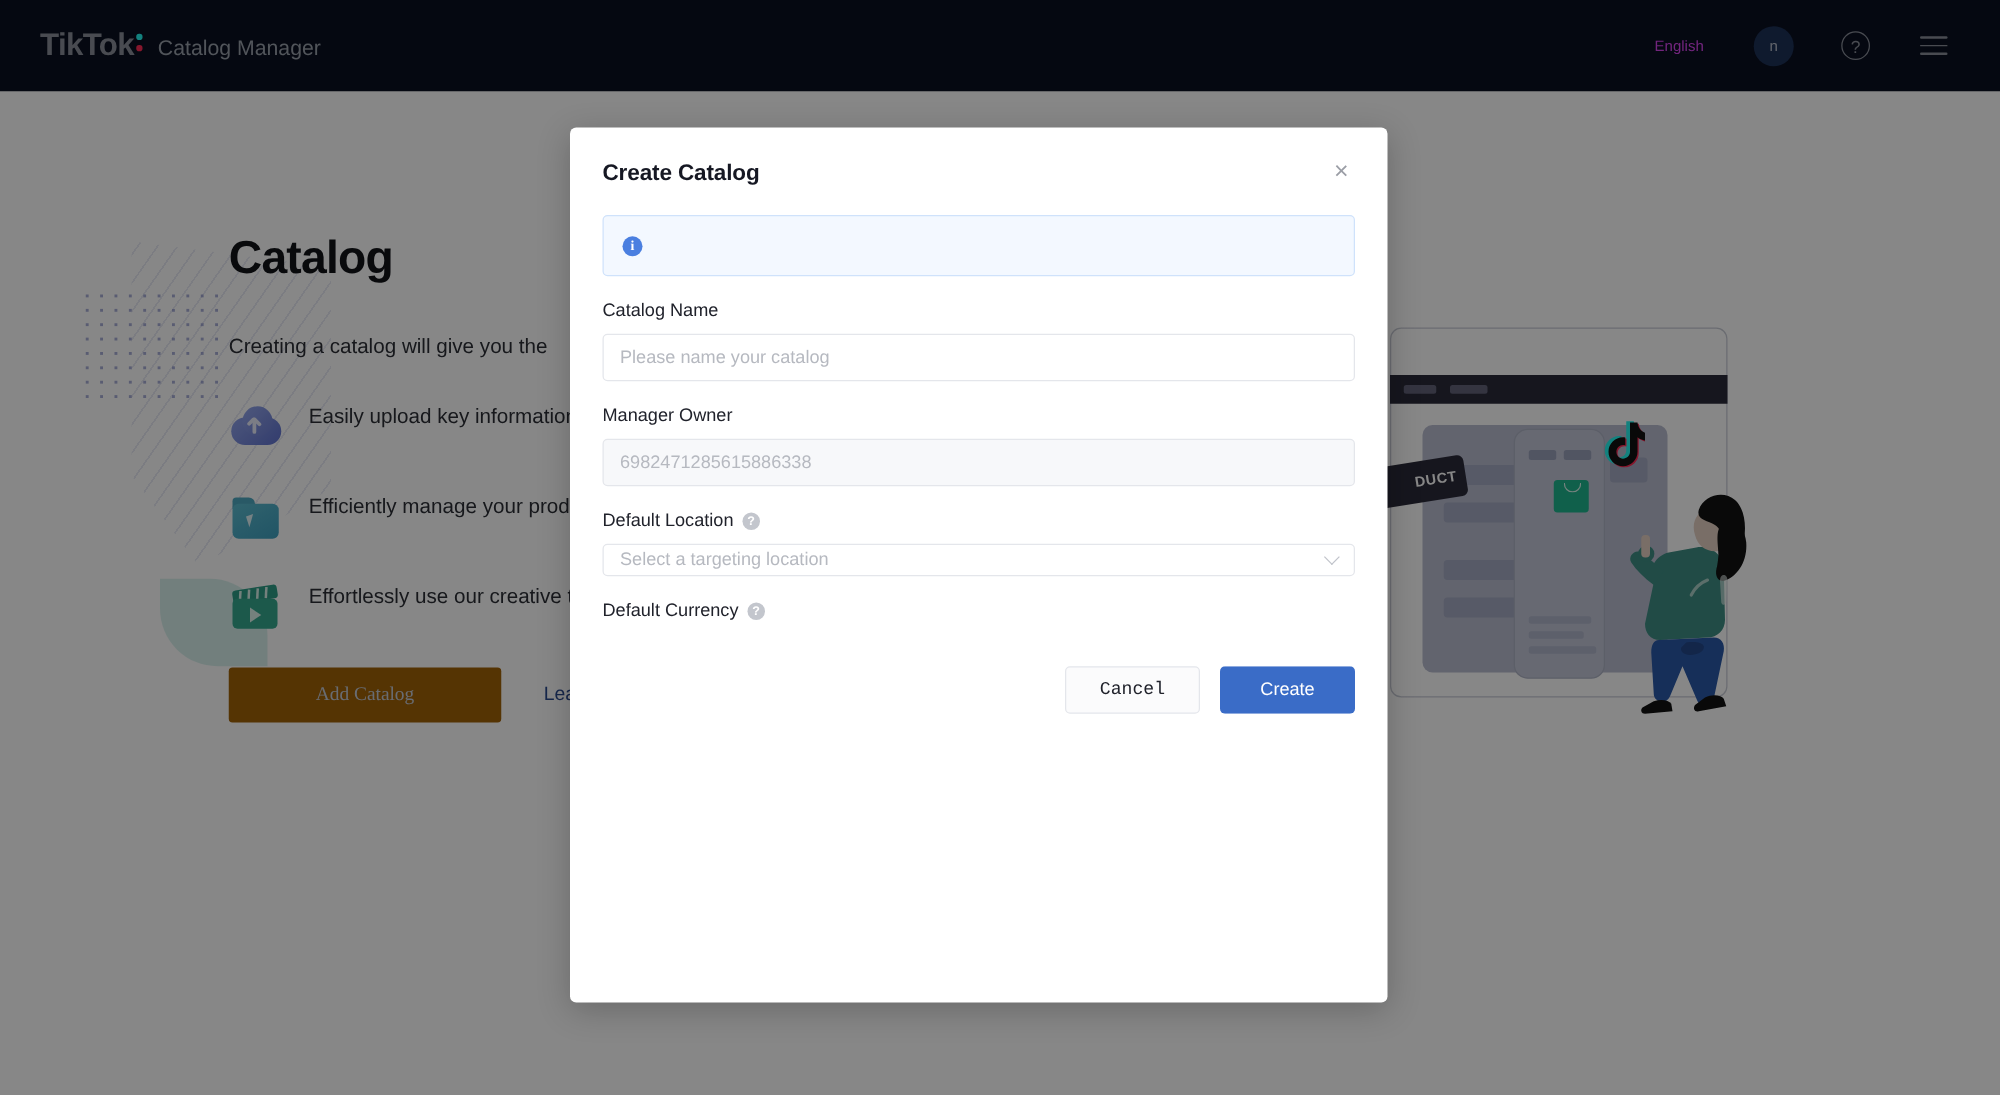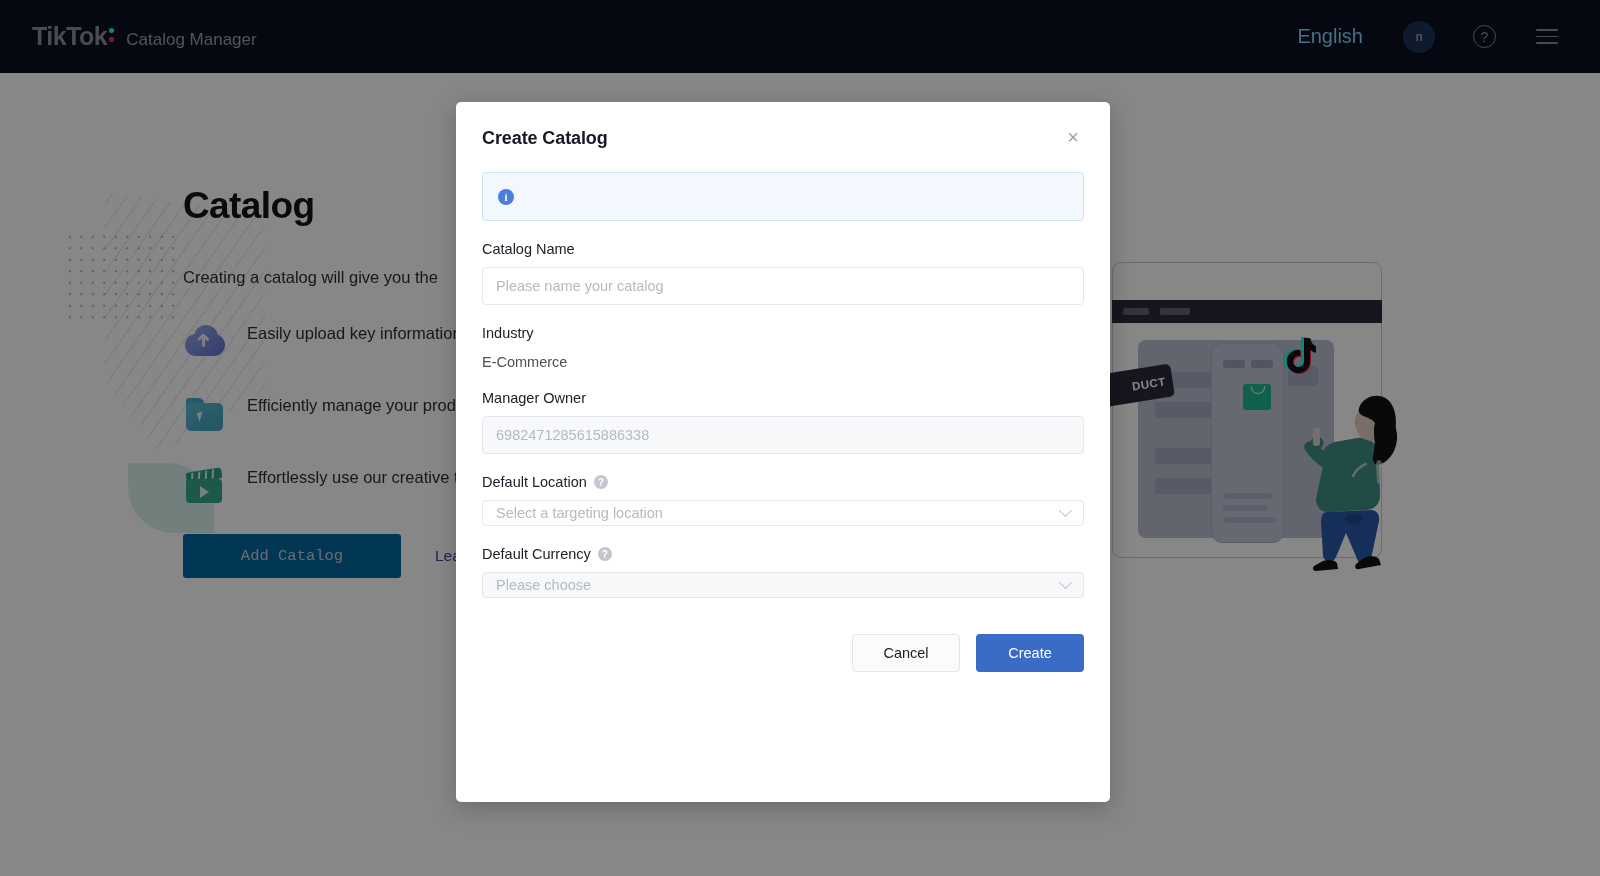--- a/index.html
+++ b/index.html
@@ -33,21 +33,21 @@
   }
   .tiktok-colon i.a { background: #25f4ee; top: 1px; }
   .tiktok-colon i.b { background: #fe2c55; top: 10px; }
   .brand-sub {
     font-size: 17px; color: #9aa0ab; margin-left: 9px; font-weight: 400;
   }
   .nav-right {
     margin-left: auto; display: flex; align-items: center; gap: 0px;
     margin-right: 42px;
   }
-  .nav-lang { font-size: 20px; color: #7dd3fc; margin-right: 40px; }
+  .nav-lang { font-size: 12px; color: #d946ef; margin-right: 40px; }
   .nav-avatar {
     width: 32px; height: 32px; border-radius: 50%;
     background: #1e3158; color: #b9c0cc;
     display: flex; align-items: center; justify-content: center;
     font-size: 12px; margin-right: 38px;
   }
   .nav-help {
     width: 23px; height: 23px; border-radius: 50%;
     border: 1.6px solid #8a8f9a; color: #8a8f9a;
     display: flex; align-items: center; justify-content: center;
@@ -148,23 +148,23 @@
     background: #35a98f; border-radius: 4px;
   }
   .clap-ic .play {
     position: absolute; left: 17px; top: 22px; width: 0; height: 0;
     border-left: 9px solid #ddf3ec; border-top: 6px solid transparent;
     border-bottom: 6px solid transparent;
   }
 
   .actions { margin-top: 26px; display: flex; align-items: center; gap: 34px; }
   .btn-add {
-    width: 218px; height: 44px; background: #0369a1; color: #c5ccd8;
+    width: 218px; height: 44px; background: #a16207; color: #c5ccd8;
     border: none; border-radius: 3px; font-size: 15.5px;
-    font-family: Liberation Mono, monospace; cursor: pointer;
+    font-family: Liberation Serif, serif; cursor: pointer;
   }
   .link-learn { font-size: 15.5px; color: #2b4a8f; }
 
   
   .illus { position: absolute; left: 1075px; top: 175px; width: 330px; height: 340px; }
   .win-back {
     position: absolute; left: 37px; top: 14px; width: 270px; height: 296px;
     border: 1.6px solid #c9ccd6; border-radius: 9px; background: #fff;
   }
   .win-bar {
@@ -275,21 +275,21 @@
   .chev {
     margin-left: auto; width: 9px; height: 9px;
     border-right: 1.5px solid #c0c3ca; border-bottom: 1.5px solid #c0c3ca;
     transform: rotate(45deg) translate(-2px,-2px);
   }
   .modal-foot { margin-top: 36px; display: flex; justify-content: flex-end; gap: 16px; }
   .btn {
     height: 38px; border-radius: 4px; font-size: 14.5px;
     font-family: inherit; cursor: pointer; border: 1px solid transparent;
   }
-  .btn-cancel { width: 108px; background: #fbfbfc; border-color: #e4e6eb; color: #20222b; }
+  .btn-cancel { width: 108px; background: #fbfbfc; border-color: #e4e6eb; color: #20222b; font-family: Liberation Mono, monospace; }
   .btn-create { width: 108px; background: #3a6cc7; color: #fff; }
 </style>
 </head>
 <body>
 
 <div class="topnav">
   <div class="brand">
     <span class="tiktok-logo">
       <span>TikTok</span><span class="tiktok-colon"><i class="a"></i><i class="b"></i></span>
     </span>
@@ -416,24 +416,20 @@
 
   <div class="alert">
     <div class="alert-ic">i</div>
   </div>
 
   <div class="field">
     <div class="f-label">Catalog Name</div>
     <input class="f-input" type="text" placeholder="Please name your catalog" style="">
   </div>
 
-  <div class="field">
-    <div class="f-label">Industry</div>
-    <div class="f-static">E-Commerce</div>
-  </div>
 
   <div class="field">
     <div class="f-label">Manager Owner</div>
     <input class="f-input disabled" type="text" placeholder="6982471285615886338" style="">
   </div>
 
   <div class="field">
     <div class="f-label">
       <span>Default Location</span>
       <span class="q-ic">?</span>
@@ -442,23 +438,19 @@
       <span>Select a targeting location</span>
       <span class="chev"></span>
     </div>
   </div>
 
   <div class="field">
     <div class="f-label">
       <span>Default Currency</span>
       <span class="q-ic">?</span>
     </div>
-    <div class="f-select disabled">
-      <span>Please choose</span>
-      <span class="chev"></span>
-    </div>
   </div>
 
   <div class="modal-foot">
     <button class="btn btn-cancel">Cancel</button>
     <button class="btn btn-create">Create</button>
   </div>
 </div>
 
 </body></html>

